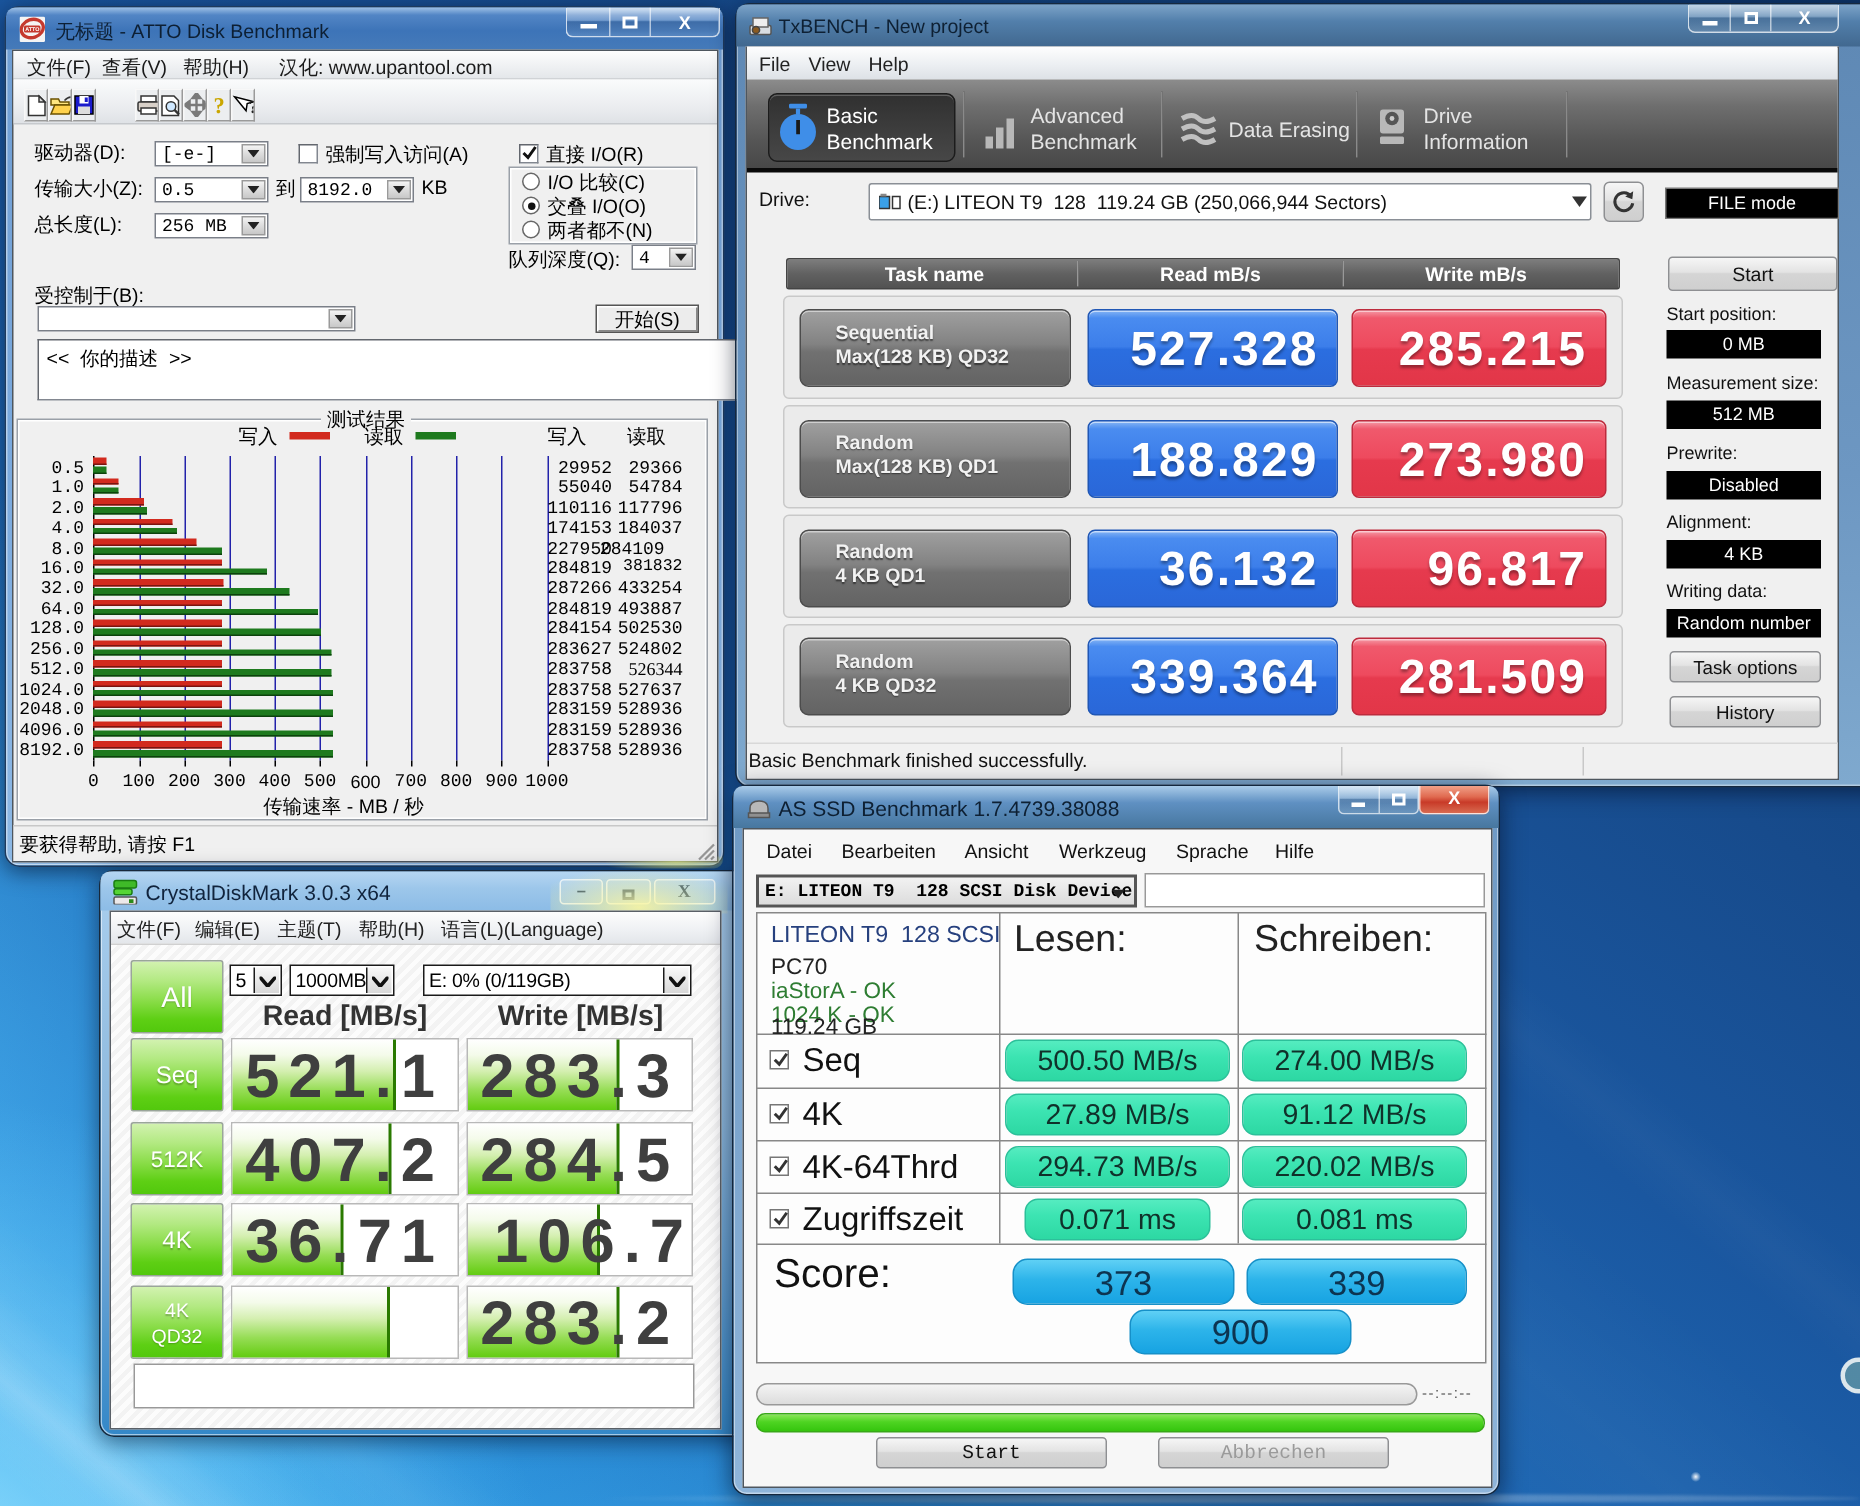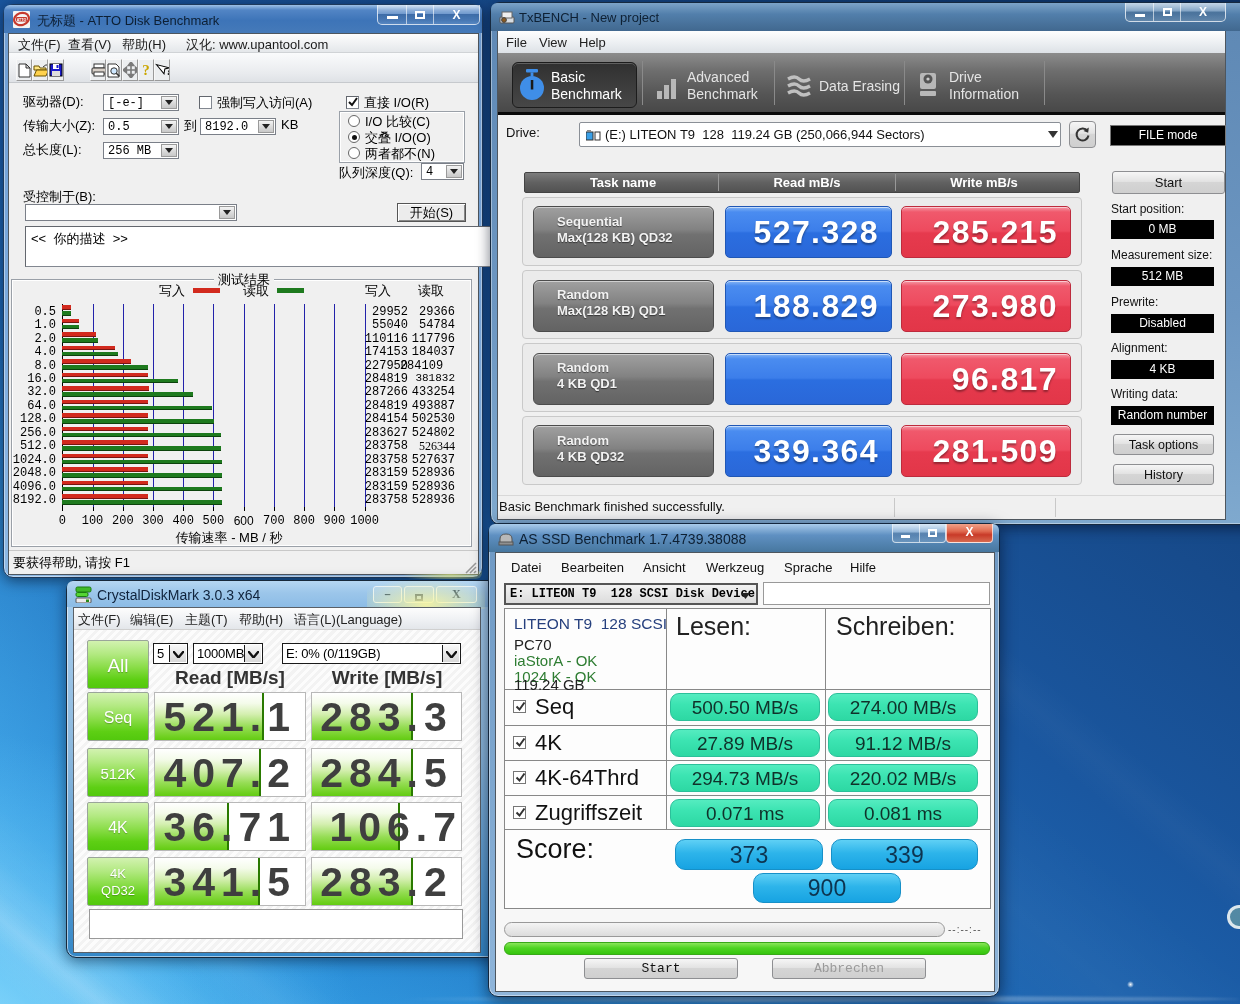--- a/index.html
+++ b/index.html
@@ -420,20 +420,21 @@
  <div class="a" style="left:42px;top:276.5px;width:181px;height:52px;border-radius:6px;background:linear-gradient(180deg,#a0a0a0 0%,#828282 45%,#717171 55%,#636363 100%);border:1px solid #4c4c4c;box-shadow:inset 0 1px 0 #cfcfcf"></div>
  <div class="a" style="left:66px;top:284px;font-size:13px;font-weight:bold;color:#f2f2f2;line-height:16px;text-shadow:0 1px 1px rgba(0,0,0,.5)">Random<br>Max(128 KB) QD1</div>
  <div class="a" style="left:234px;top:276.5px;width:167px;height:52px;border-radius:5px;background:linear-gradient(180deg,#85b5f5 0%,#4a8cf0 10%,#3c7eea 48%,#2b6ee0 52%,#2a67d8 100%);border:1px solid #2057b5;box-shadow:inset 0 1px 0 rgba(255,255,255,.55)"></div>
  <div class="a" style="left:234px;top:284.5px;width:154px;text-align:right;font-size:32px;font-weight:bold;color:#fff;letter-spacing:1.4px;text-shadow:0 2px 2px rgba(0,0,0,.35);font-stretch:condensed">188.829</div>
  <div class="a" style="left:410px;top:276.5px;width:170px;height:52px;border-radius:5px;background:linear-gradient(180deg,#f59aa6 0%,#f0596c 10%,#ee4a5e 48%,#e63a4e 52%,#e23648 100%);border:1px solid #bd2b3d;box-shadow:inset 0 1px 0 rgba(255,255,255,.5)"></div>
  <div class="a" style="left:410px;top:284.5px;width:157px;text-align:right;font-size:32px;font-weight:bold;color:#fff;letter-spacing:1.4px;text-shadow:0 2px 2px rgba(0,0,0,.35);font-stretch:condensed">273.980</div>
  <div class="a" style="left:31px;top:340px;width:560px;height:69px;background:#ebebeb;border:1px solid #c9c9c9;border-radius:4px"></div>
  <div class="a" style="left:42px;top:349.5px;width:181px;height:52px;border-radius:6px;background:linear-gradient(180deg,#a0a0a0 0%,#828282 45%,#717171 55%,#636363 100%);border:1px solid #4c4c4c;box-shadow:inset 0 1px 0 #cfcfcf"></div>
  <div class="a" style="left:66px;top:357px;font-size:13px;font-weight:bold;color:#f2f2f2;line-height:16px;text-shadow:0 1px 1px rgba(0,0,0,.5)">Random<br>4 KB QD1</div>
  <div class="a" style="left:234px;top:349.5px;width:167px;height:52px;border-radius:5px;background:linear-gradient(180deg,#85b5f5 0%,#4a8cf0 10%,#3c7eea 48%,#2b6ee0 52%,#2a67d8 100%);border:1px solid #2057b5;box-shadow:inset 0 1px 0 rgba(255,255,255,.55)"></div>
+ <div class="a" style="left:234px;top:357.5px;width:154px;text-align:right;font-size:32px;font-weight:bold;color:#fff;letter-spacing:1.4px;text-shadow:0 2px 2px rgba(0,0,0,.35);font-stretch:condensed">36.132</div>
  <div class="a" style="left:410px;top:349.5px;width:170px;height:52px;border-radius:5px;background:linear-gradient(180deg,#f59aa6 0%,#f0596c 10%,#ee4a5e 48%,#e63a4e 52%,#e23648 100%);border:1px solid #bd2b3d;box-shadow:inset 0 1px 0 rgba(255,255,255,.5)"></div>
  <div class="a" style="left:410px;top:357.5px;width:157px;text-align:right;font-size:32px;font-weight:bold;color:#fff;letter-spacing:1.4px;text-shadow:0 2px 2px rgba(0,0,0,.35);font-stretch:condensed">96.817</div>
  <div class="a" style="left:31px;top:412.5px;width:560px;height:69px;background:#ebebeb;border:1px solid #c9c9c9;border-radius:4px"></div>
  <div class="a" style="left:42px;top:422.0px;width:181px;height:52px;border-radius:6px;background:linear-gradient(180deg,#a0a0a0 0%,#828282 45%,#717171 55%,#636363 100%);border:1px solid #4c4c4c;box-shadow:inset 0 1px 0 #cfcfcf"></div>
  <div class="a" style="left:66px;top:429.5px;font-size:13px;font-weight:bold;color:#f2f2f2;line-height:16px;text-shadow:0 1px 1px rgba(0,0,0,.5)">Random<br>4 KB QD32</div>
  <div class="a" style="left:234px;top:422.0px;width:167px;height:52px;border-radius:5px;background:linear-gradient(180deg,#85b5f5 0%,#4a8cf0 10%,#3c7eea 48%,#2b6ee0 52%,#2a67d8 100%);border:1px solid #2057b5;box-shadow:inset 0 1px 0 rgba(255,255,255,.55)"></div>
  <div class="a" style="left:234px;top:430.0px;width:154px;text-align:right;font-size:32px;font-weight:bold;color:#fff;letter-spacing:1.4px;text-shadow:0 2px 2px rgba(0,0,0,.35);font-stretch:condensed">339.364</div>
  <div class="a" style="left:410px;top:422.0px;width:170px;height:52px;border-radius:5px;background:linear-gradient(180deg,#f59aa6 0%,#f0596c 10%,#ee4a5e 48%,#e63a4e 52%,#e23648 100%);border:1px solid #bd2b3d;box-shadow:inset 0 1px 0 rgba(255,255,255,.5)"></div>
  <div class="a" style="left:410px;top:430.0px;width:157px;text-align:right;font-size:32px;font-weight:bold;color:#fff;letter-spacing:1.4px;text-shadow:0 2px 2px rgba(0,0,0,.35);font-stretch:condensed">281.509</div>
  <div class="a btn3" style="left:621px;top:168px;width:113px;height:23px;text-align:center;font-size:13px;color:#111;line-height:22px">Start</div>
@@ -516,21 +517,20 @@
  <div class="a" style="left:20px;top:221px;width:62px;height:49px;background:linear-gradient(180deg,#d2f2b0 0%,#b2e981 28%,#8bdd4a 55%,#5ecf14 82%,#52c80d 100%);border:1px solid #9aa59a;border-radius:2px;color:#fff;text-align:center;font-size:16px;line-height:49px;text-shadow:0 1px 1px rgba(0,0,0,.25)">4K</div>
  <div class="a" style="left:86.5px;top:221px;width:152.5px;height:49px;background:#fff;border:1px solid #b8b8b8"></div>
  <div class="a" style="left:87.5px;top:222px;width:74.5px;height:47px;background:linear-gradient(180deg,#ffffff 0%,#f4fbea 22%,#d4efb0 45%,#96dd55 72%,#6ccf1c 95%,#62cb14 100%);border-right:2px solid #2a7a00"></div>
  <div class="a" style="left:86.5px;top:221px;width:152.5px;height:49px;line-height:51px;text-align:center;font-size:41px;font-weight:bold;color:#3f3f3f;letter-spacing:6px">36.71</div>
  <div class="a" style="left:244px;top:221px;width:151px;height:49px;background:#fff;border:1px solid #b8b8b8"></div>
  <div class="a" style="left:245px;top:222px;width:87.9px;height:47px;background:linear-gradient(180deg,#ffffff 0%,#f4fbea 22%,#d4efb0 45%,#96dd55 72%,#6ccf1c 95%,#62cb14 100%);border-right:2px solid #2a7a00"></div>
  <div class="a" style="left:244px;top:221px;width:151px;height:49px;line-height:51px;text-align:right;font-size:41px;font-weight:bold;color:#3f3f3f;letter-spacing:6px">106.7</div>
  <div class="a" style="left:20px;top:275.5px;width:62px;height:49px;background:linear-gradient(180deg,#d2f2b0 0%,#b2e981 28%,#8bdd4a 55%,#5ecf14 82%,#52c80d 100%);border:1px solid #9aa59a;border-radius:2px;color:#fff;text-align:center;font-size:13px;line-height:17px;padding-top:7px;text-shadow:0 1px 1px rgba(0,0,0,.25)">4K<br>QD32</div>
  <div class="a" style="left:86.5px;top:275.5px;width:152.5px;height:49px;background:#fff;border:1px solid #b8b8b8"></div>
  <div class="a" style="left:87.5px;top:276.5px;width:105.3px;height:47px;background:linear-gradient(180deg,#ffffff 0%,#f4fbea 22%,#d4efb0 45%,#96dd55 72%,#6ccf1c 95%,#62cb14 100%);border-right:2px solid #2a7a00"></div>
- <div class="a" style="left:86.5px;top:275.5px;width:152.5px;height:49px;line-height:51px;text-align:center;font-size:41px;font-weight:bold;color:#3f3f3f;letter-spacing:6px">341.5</div>
  <div class="a" style="left:244px;top:275.5px;width:151px;height:49px;background:#fff;border:1px solid #b8b8b8"></div>
  <div class="a" style="left:245px;top:276.5px;width:100.9px;height:47px;background:linear-gradient(180deg,#ffffff 0%,#f4fbea 22%,#d4efb0 45%,#96dd55 72%,#6ccf1c 95%,#62cb14 100%);border-right:2px solid #2a7a00"></div>
  <div class="a" style="left:244px;top:275.5px;width:151px;height:49px;line-height:51px;text-align:center;font-size:41px;font-weight:bold;color:#3f3f3f;letter-spacing:6px">283.2</div>
  <div class="a" style="left:22px;top:328px;width:374px;height:30px;background:#fff;border:1px solid #999"></div>
 </div>
 
 <div class="win" id="assd" style="left:488px;top:523px;width:512px;height:474px;background:linear-gradient(180deg,#6e99c4 0%,#7ea7cf 55%,#8fb5da 100%);border:1px solid #14273d;box-shadow:0 4px 16px rgba(0,10,30,.6),inset 0 0 0 1px rgba(255,255,255,.45)">
  <div class="tb" style="height:28px;background:linear-gradient(180deg,#a9cbe9 0%,#5f90c2 40%,#47779f 100%)"></div>
  <div class="a" style="left:9px;top:7px;width:16px;height:15px"><svg width="16" height="15">
         <path d="M2 13 L2 8 Q2 3 8 3 Q14 3 14 8 L14 13 Z" fill="#b8b8b8" stroke="#555"></path>
@@ -598,21 +598,21 @@
     </div>
  <div class="a" style="left:46px;top:241px;font-size:22px;color:#111">4K-64Thrd</div>
  <div class="a" style="left:181px;top:240px;width:150px;height:28px;border-radius:9px;background:linear-gradient(180deg,#55ecc0 0%,#3ce4b2 40%,#2dd8a3 100%);border:1px solid #2cc09a;text-align:center;font-size:19px;color:#10312a;line-height:27px">294.73 MB/s</div>
  <div class="a" style="left:339px;top:240px;width:150px;height:28px;border-radius:9px;background:linear-gradient(180deg,#55ecc0 0%,#3ce4b2 40%,#2dd8a3 100%);border:1px solid #2cc09a;text-align:center;font-size:19px;color:#10312a;line-height:27px">220.02 MB/s</div>
  <div class="a" style="left:24px;top:282px;width:13px;height:13px;background:#fff;border:1px solid #777">
       <svg width="11" height="11" style="position:absolute;left:1px;top:0px">
         <path d="M1.5 5.5 l3 3 5-7" fill="none" stroke="#333" stroke-width="2"></path>
       </svg>
     </div>
  <div class="a" style="left:46px;top:276px;font-size:22px;color:#111">Zugriffszeit</div>
- <div class="a" style="left:181px;top:275px;width:150px;height:28px;border-radius:9px;background:linear-gradient(180deg,#55ecc0 0%,#3ce4b2 40%,#2dd8a3 100%);border:1px solid #2cc09a;text-align:center;font-size:19px;color:#10312a;line-height:27px">0.071 ms</div>
+ <div class="a" style="left:194px;top:275px;width:124px;height:28px;border-radius:9px;background:linear-gradient(180deg,#55ecc0 0%,#3ce4b2 40%,#2dd8a3 100%);border:1px solid #2cc09a;text-align:center;font-size:19px;color:#10312a;line-height:27px">0.071 ms</div>
  <div class="a" style="left:339px;top:275px;width:150px;height:28px;border-radius:9px;background:linear-gradient(180deg,#55ecc0 0%,#3ce4b2 40%,#2dd8a3 100%);border:1px solid #2cc09a;text-align:center;font-size:19px;color:#10312a;line-height:27px">0.081 ms</div>
  <div class="a" style="left:27px;top:310px;font-size:27px;color:#111">Score:</div>
  <div class="a" style="left:186px;top:315px;width:148px;height:31px;border-radius:10px;background:linear-gradient(180deg,#5fd0f5 0%,#2db4ea 45%,#17a3e2 100%);border:1px solid #1690c8;text-align:center;font-size:23px;color:#0d3450;line-height:30px">373</div>
  <div class="a" style="left:342px;top:315px;width:147px;height:31px;border-radius:10px;background:linear-gradient(180deg,#5fd0f5 0%,#2db4ea 45%,#17a3e2 100%);border:1px solid #1690c8;text-align:center;font-size:23px;color:#0d3450;line-height:30px">339</div>
  <div class="a" style="left:264px;top:349px;width:148px;height:30px;border-radius:10px;background:linear-gradient(180deg,#5fd0f5 0%,#2db4ea 45%,#17a3e2 100%);border:1px solid #1690c8;text-align:center;font-size:23px;color:#0d3450;line-height:29px">900</div>
  <div class="a" style="left:15px;top:398px;width:441px;height:15px;border:1px solid #999;border-radius:8px;background:linear-gradient(180deg,#f4f4f4,#dcdcdc)"></div>
  <div class="a" style="left:459px;top:400px;width:44px;font-size:10px;color:#555;letter-spacing:1px">--:--:--</div>
  <div class="a" style="left:15px;top:418px;width:486px;height:13px;border:1px solid #38a818;border-radius:6px;background:linear-gradient(180deg,#8ae65a 0%,#4ed422 45%,#35c50e 100%)"></div>
  <div class="a btn3" style="left:95px;top:434px;width:154px;height:21px;text-align:center;font-size:13px;font-family:'Liberation Mono',monospace;color:#111;line-height:20px">Start</div>
  <div class="a btn3" style="left:283px;top:434px;width:154px;height:21px;text-align:center;font-size:13px;font-family:'Liberation Mono',monospace;color:#9a9a9a;line-height:20px">Abbrechen</div>

